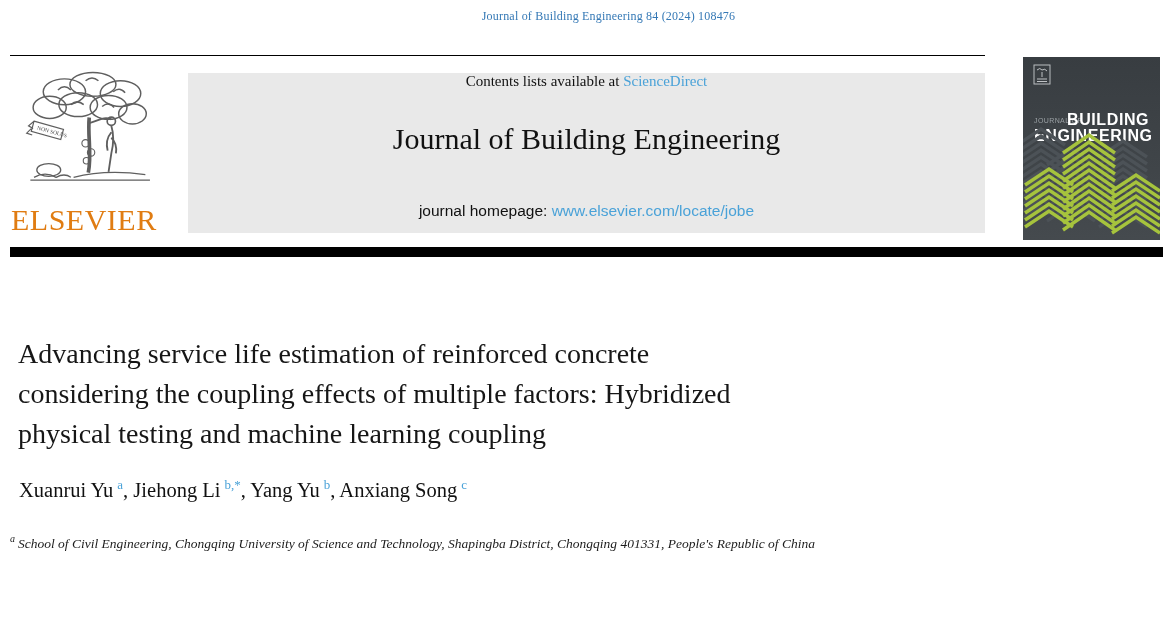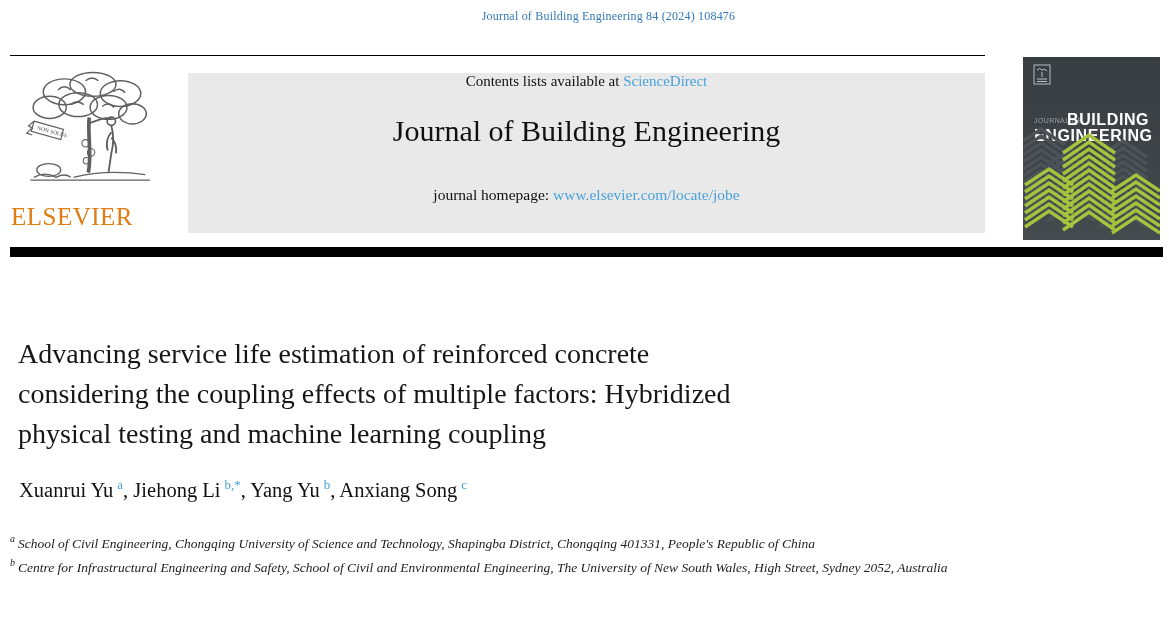--- a/index.html
+++ b/index.html
@@ -12,33 +12,33 @@
     position:absolute; top:9px; left:0; width:100%; text-align:center;
     font-size:12px; color:#3478b5; letter-spacing:.2px;margin-left:24px;
   }
   
   .toprule { position:absolute; left:10px; top:55px; width:975px; height:1.4px; background:#000; }
 
   
   .logo-block { position:absolute; left:10px; top:60px; width:176px; height:178px; }
   .tree-svg { position:absolute; left:6px; top:6px; width:152px; height:138px; }
   .elsevier-word {
-    position:absolute; left:1px; top:143px; font-size:25px; color:#e07c12;
+    position:absolute; left:1px; top:143px; font-size:30px; color:#e07c12;
     font-family:"Liberation Serif", serif; letter-spacing:.5px;
   }
 
   
   .masthead {
     position:absolute; left:188px; top:73px; width:797px; height:160px;
     background:#e9e9e9; text-align:center; color:#111;
   }
   .contents-line { margin:0; font-size:15px; }
   .sciencedirect { color:#4aa2d8; text-decoration:none; }
-  .masthead-title { margin:0; padding-top:24px; font-size:30px; font-weight:400; }
-  .homepage-line { margin:0; padding-top:38px; font-size:15.5px; font-family:Liberation Serif, serif; }
+  .masthead-title { margin:8px; padding-top:24px; font-size:30px; font-weight:400; }
+  .homepage-line { margin:0; padding-top:38px; font-size:15.5px; font-family:Liberation Sans, sans-serif; }
   .homepage-url { color:#4aa2d8; text-decoration:none; }
 
   
   .cover { position:absolute; left:1023px; top:57px; width:137px; height:183px; }
 
   
   .black-bar { position:absolute; left:10px; top:247px; width:1153px; height:10px; background:#000; }
 
   
   .article-title {
@@ -197,16 +197,15 @@
 
   <div class="authors">
     <span>Xuanrui Yu</span><sup>a</sup><span class="sep">, </span>
     <span>Jiehong Li</span><sup>b,*</sup><span class="sep">, </span>
     <span>Yang Yu</span><sup>b</sup><span class="sep">, </span>
     <span>Anxiang Song</span><sup>c</sup>
   </div>
 
   <div class="affiliations">
     <span class="affil"><sup>a</sup><span>School of Civil Engineering, Chongqing University of Science and Technology, Shapingba District, Chongqing 401331, People's Republic of China</span></span>
-    <span class="affil"><sup>b</sup><span>Centre for Infrastructural Engineering and Safety, School of Civil and Environmental Engineering, The University of New South Wales, High Street, Sydney 2052, Australia</span></span>
   </div>
 
 </div>
 
 </body></html>

